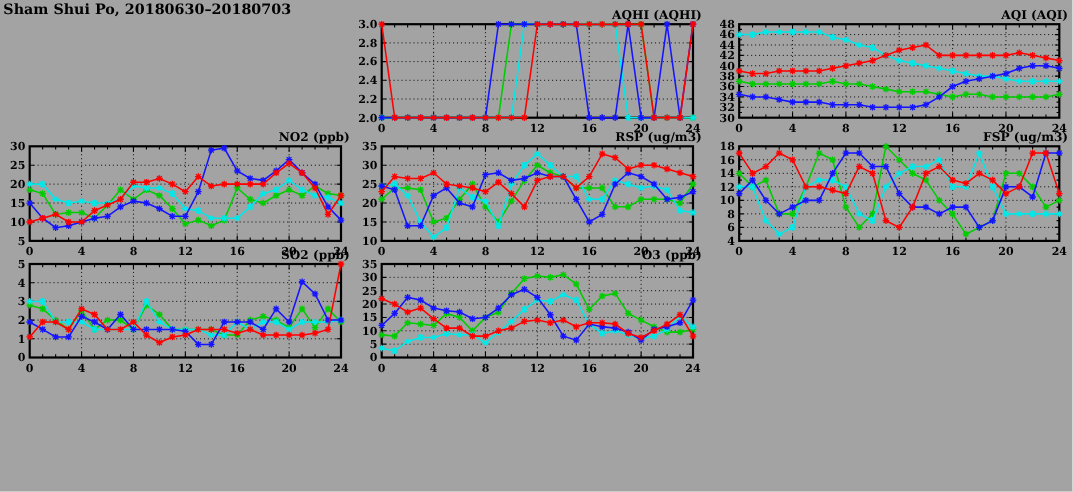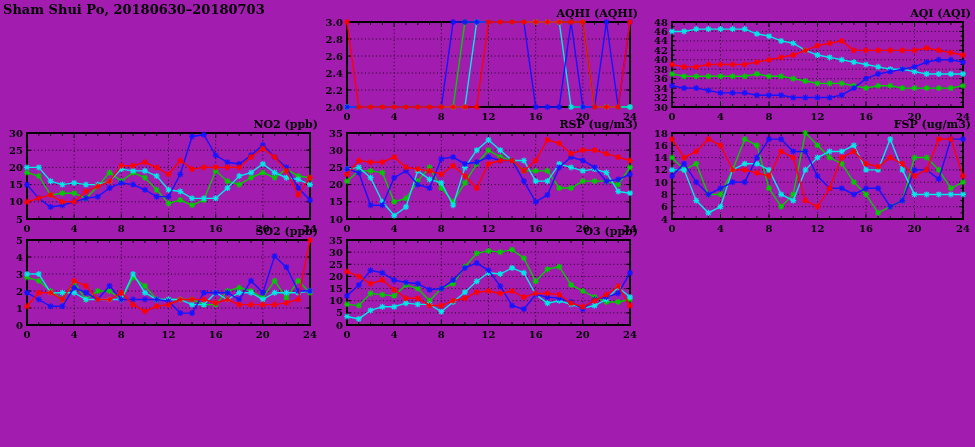--- a/index.html
+++ b/index.html
@@ -1,16 +1,16 @@
 <!DOCTYPE html>
 <html><head>
 <meta charset="utf-8">
 <style>
   html,body{margin:0;padding:0;background:#ffffff;}
-  #screen{position:relative;width:975px;height:447px;background:#a21caf;overflow:hidden;
+  #screen{position:relative;width:975px;height:447px;background:#a3a3a3;overflow:hidden;
           font-family:"DejaVu Serif", serif;}
   #page-title{position:absolute;left:3px;top:2px;font-size:13px;font-weight:bold;color:#000;}
   .chart{position:absolute;}
   .chart svg{display:block;}
 </style>
 </head>
 <body>
 
 <div id="screen">
   <div id="page-title">Sham Shui Po, 20180630–20180703</div>

